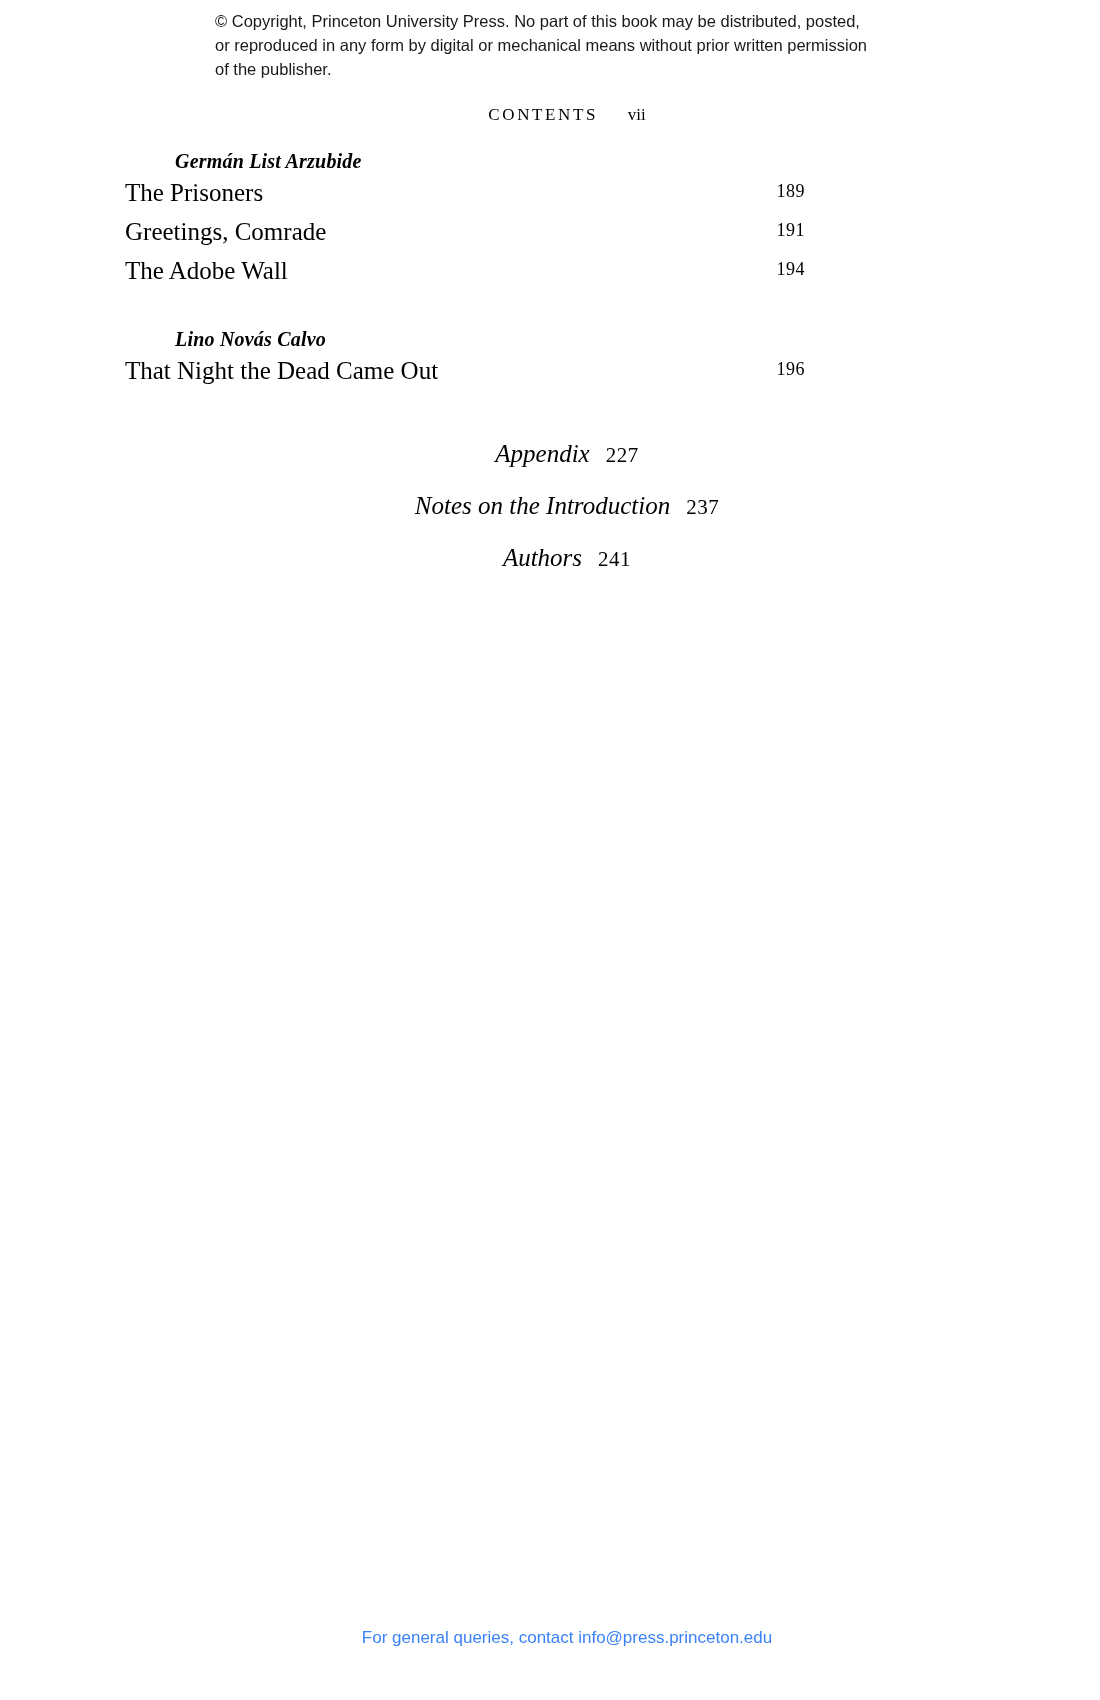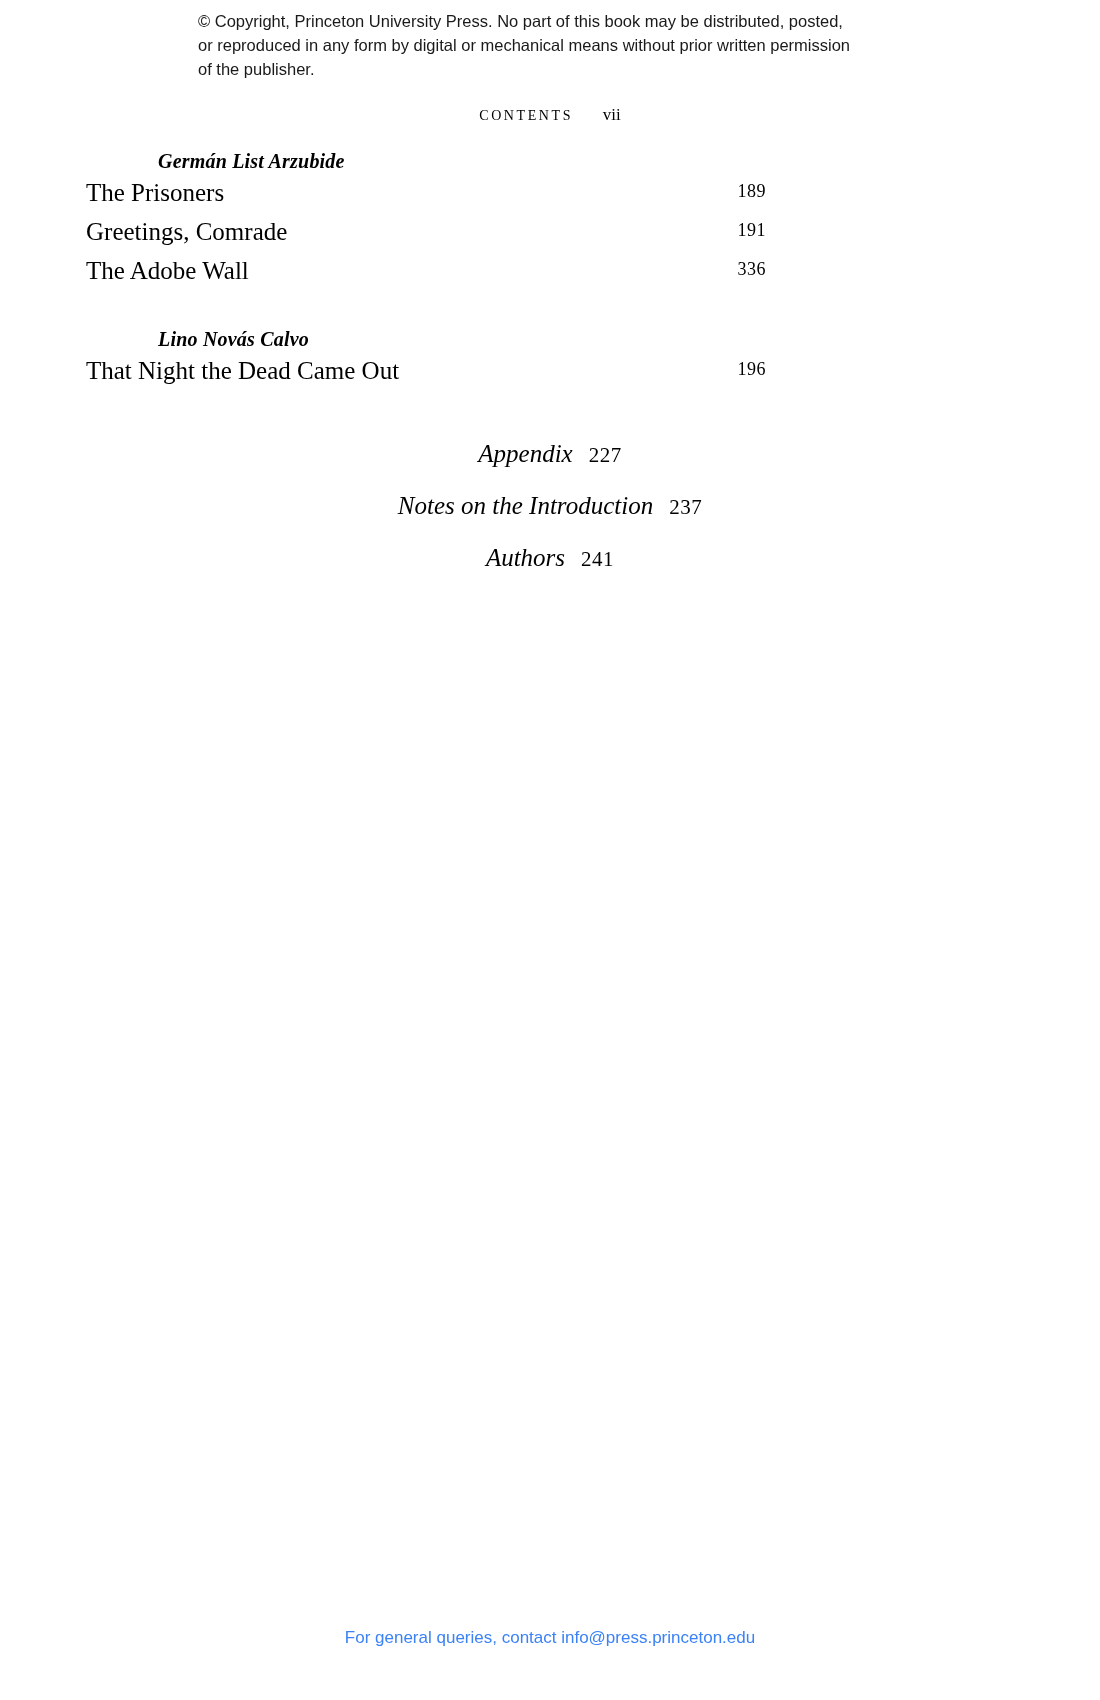--- a/index.html
+++ b/index.html
@@ -11,21 +11,21 @@
     width: 1100px;
     height: 1700px;
     position: relative;
     font-family: "Liberation Serif", serif;
     color: #000000;
     overflow: hidden;
   }
 
   .page {
     position: absolute;
-    left: 0;
+    left: 17px;
     top: 0;
     width: 1000px;
     height: 1700px;
   }
 
   
   .copyright {
     position: absolute;
     left: 198px;
     top: 10px;
@@ -43,21 +43,21 @@
     left: 0;
     top: 105px;
     width: 1100px;
     text-align: center;
     font-family: "Liberation Serif", serif;
     font-size: 15px;
   }
   .running-head .label {
     letter-spacing: 2.6px;
     font-variant: small-caps;
-    font-size: 14px;
+    font-size: 17px;
   }
   .running-head .folio {
     margin-left: 26px;
     font-size: 17px;
   }
 
   
   .toc {
     position: absolute;
     left: 0;
@@ -76,21 +76,21 @@
     font-style: italic;
     font-weight: bold;
     font-size: 20px;
     margin-left: 158px;
     margin-bottom: 6px;
     letter-spacing: 0.2px;
   }
 
   .entry {
     position: relative;
-    margin-left: 86px;
+    margin-left: 108px;
     width: 680px;
     height: 39px;
     font-size: 25px;
   }
   .entry .title {
     position: absolute;
     left: 0;
     top: 0;
     white-space: nowrap;
   }
@@ -155,21 +155,21 @@
       <div class="entry">
         <span class="title">The Prisoners</span>
         <span class="page-num">189</span>
       </div>
       <div class="entry">
         <span class="title">Greetings, Comrade</span>
         <span class="page-num">191</span>
       </div>
       <div class="entry">
         <span class="title">The Adobe Wall</span>
-        <span class="page-num">336</span>
+        <span class="page-num">194</span>
       </div>
     </div>
 
     <div class="group second">
       <div class="author">Lino Novás Calvo</div>
 
       <div class="entry">
         <span class="title">That Night the Dead Came Out</span>
         <span class="page-num">196</span>
       </div>

